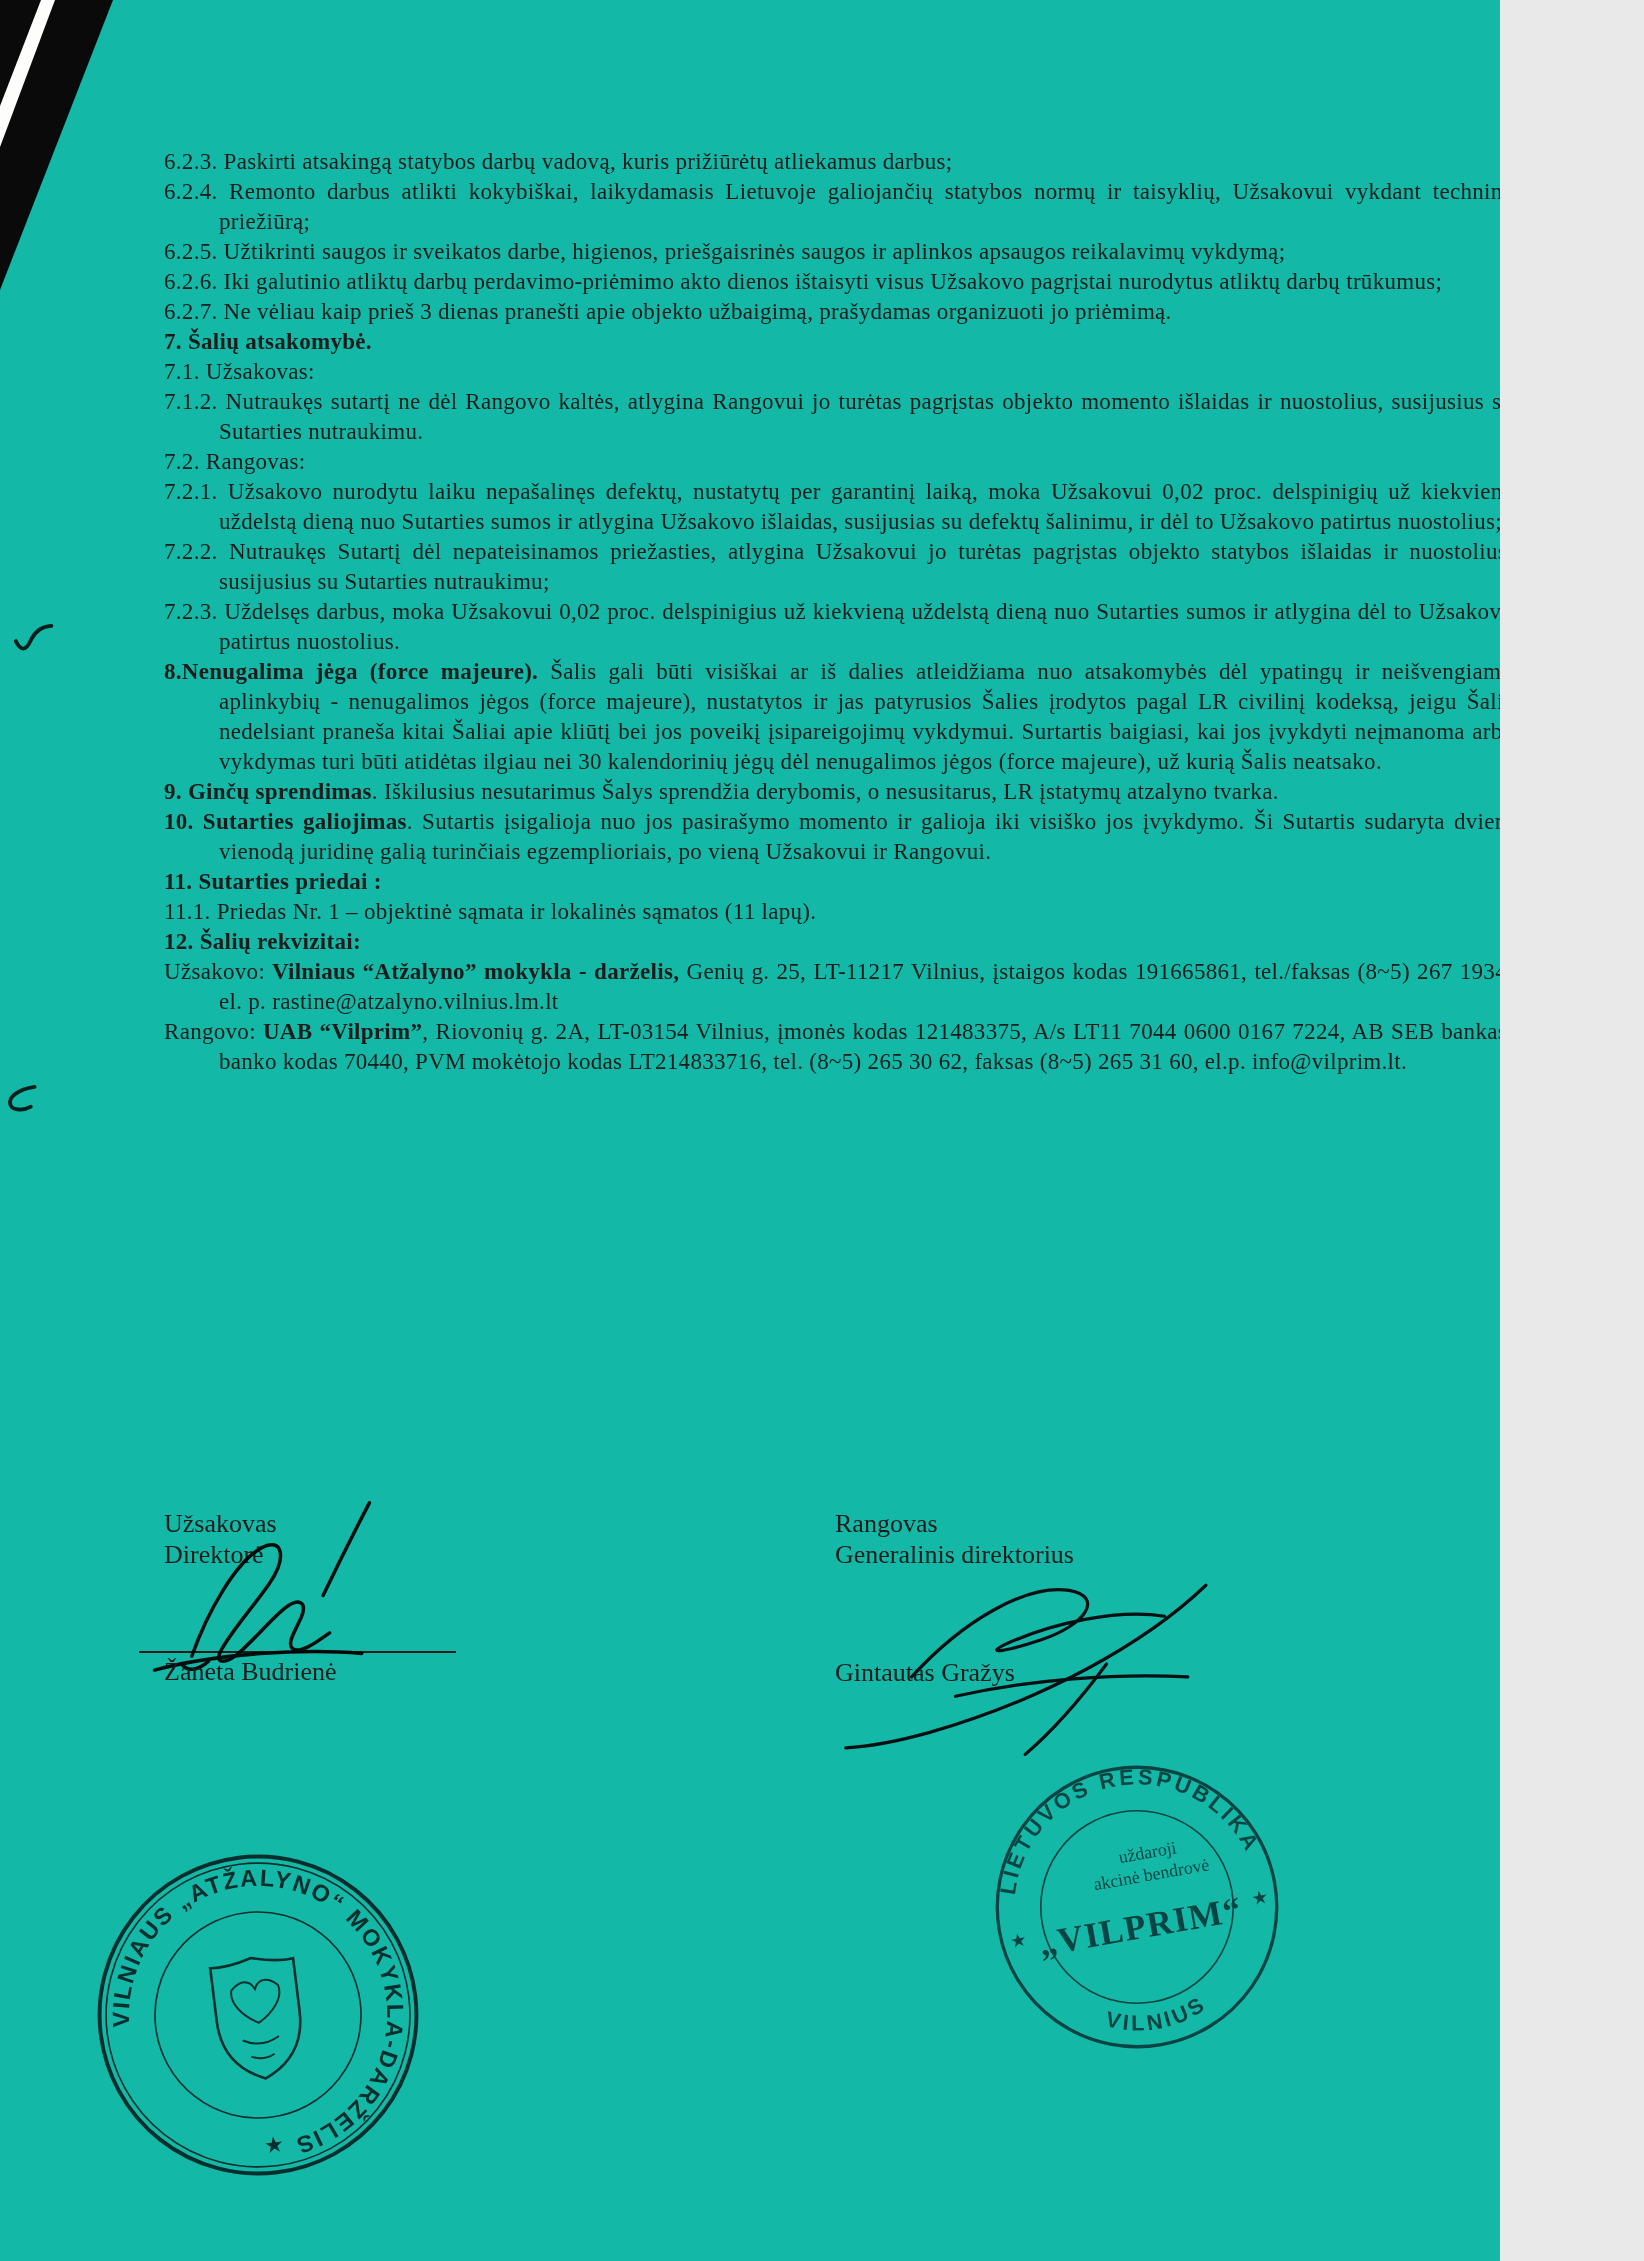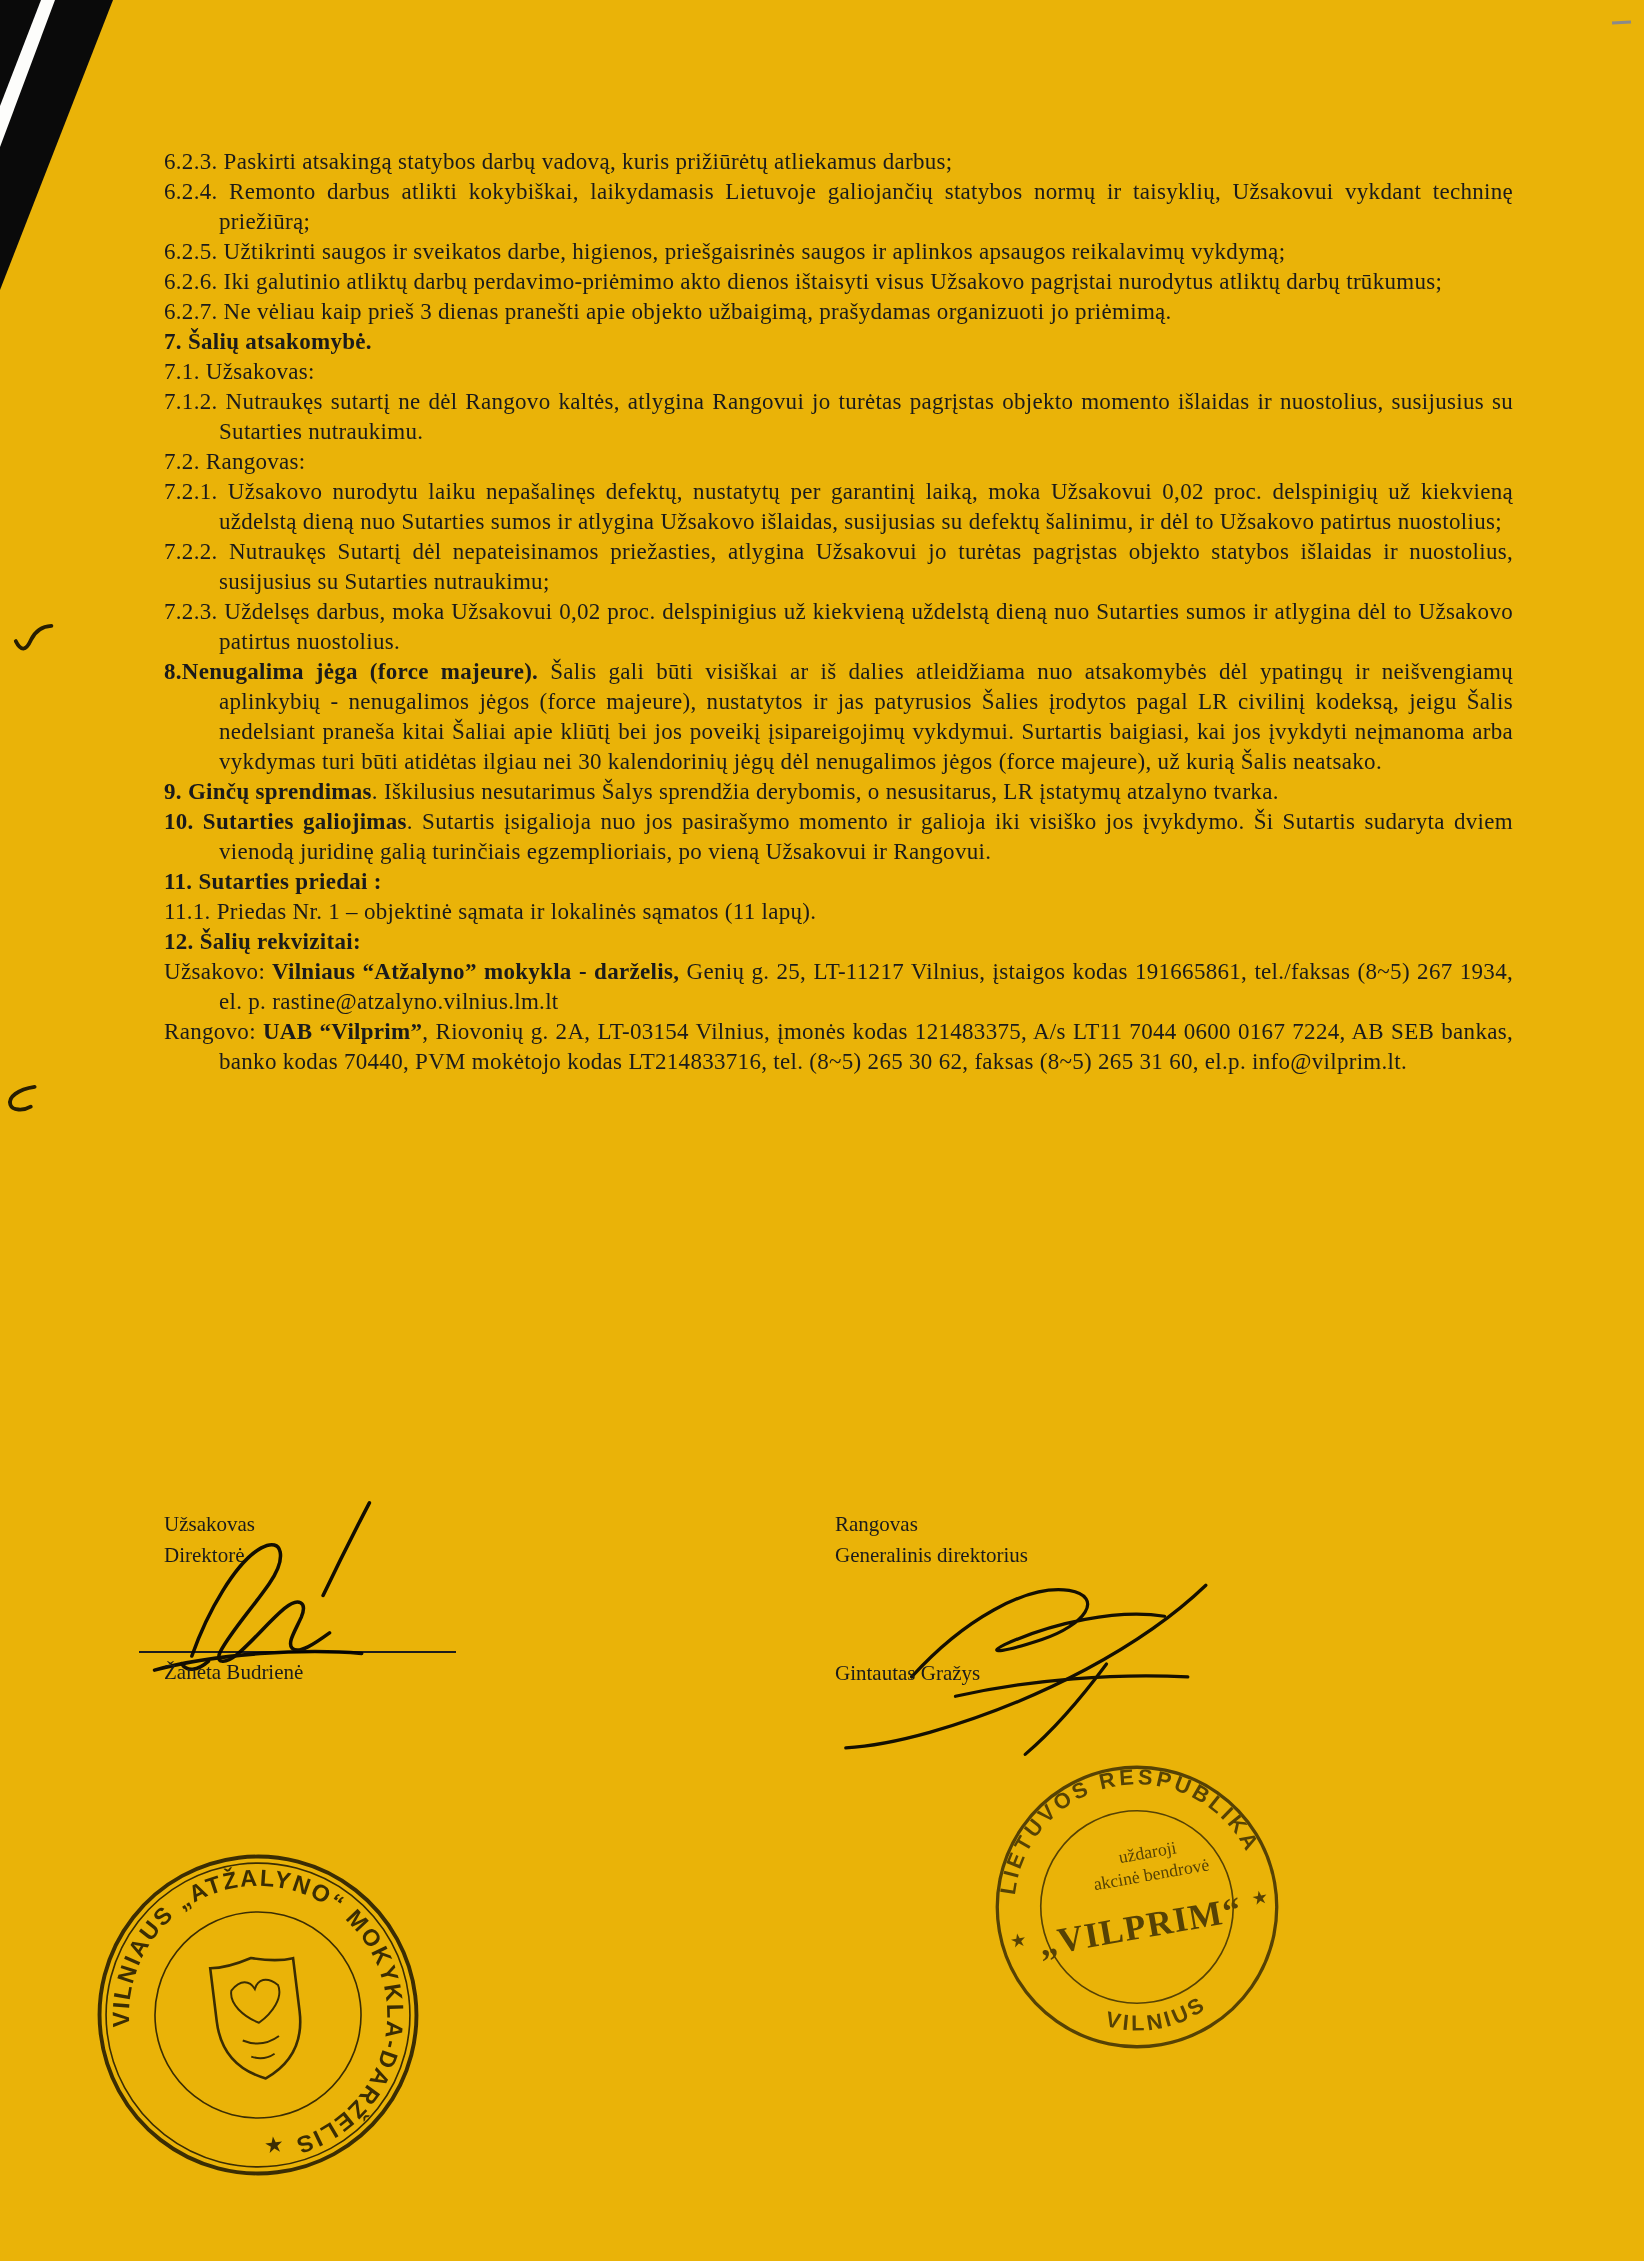--- a/index.html
+++ b/index.html
@@ -1,34 +1,34 @@
 <!DOCTYPE html>
 <html style="font-size:10.3px"><head>
 <meta charset="utf-8">
 <style>
   *{box-sizing:border-box}
   html,body{margin:0;padding:0;background:#e9e9e9}
-  .page{position:relative;width:1644px;height:2261px;background:#eab308;
+  .page{position:relative;width:1500px;height:2261px;background:#14b8a6;
         font-family:"Liberation Serif",serif;color:#1b1b1b;overflow:hidden}
   .content{position:absolute;left:164px;top:147px;width:1349px;
            font-size:23px;line-height:30px;letter-spacing:0.3px;text-align:justify}
   .content p{margin:0;padding-left:55px;text-indent:-55px}
   .sp{margin-top:17px}
   .b{font-weight:bold}
   .i{}
   .ul{text-underline-offset:2.6px}
   
   .corner-fold{position:absolute;left:0;top:0;width:113px;height:290px;background:#0a0a0a;
                clip-path:polygon(0 0,113px 0,0 290px)}
   .corner-slash{position:absolute;left:0;top:0;width:113px;height:290px;background:#fdfdfb;
                clip-path:polygon(41px 0,55px 0,0 147px,0 106px)}
   .top-dash{position:absolute;left:1612px;top:20.6px;width:19.3px;height:2.6px;background:#8a8a8a;transform:rotate(-3deg)}
   .pen-mark{position:absolute;mix-blend-mode:multiply}
   
-  .sig-label{position:absolute;font-size:21px;line-height:30px;white-space:nowrap}
+  .sig-label{position:absolute;font-size:26px;line-height:30px;white-space:nowrap}
   .sig-line{position:absolute;height:1.9px;background:#1d1d1d}
   .sig-svg{position:absolute;mix-blend-mode:multiply}
   .stamp{position:absolute;mix-blend-mode:multiply;opacity:.9}
   .stamp-left{left:95px;top:1852px;width:326px;height:326px;transform:rotate(-7deg)}
   .stamp-right{left:992px;top:1762px;width:290px;height:290px;transform:rotate(-10deg)}
 </style>
 </head>
 <body>
 
 <div class="page">

